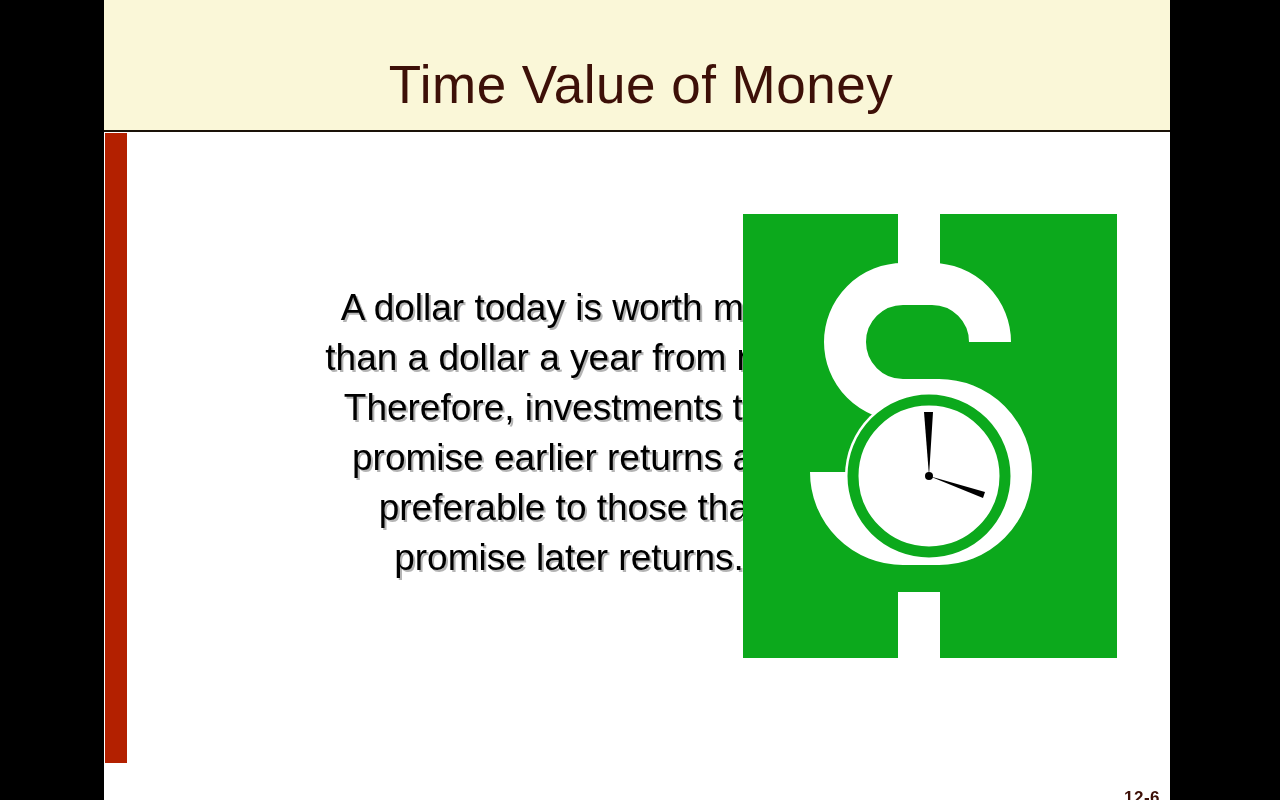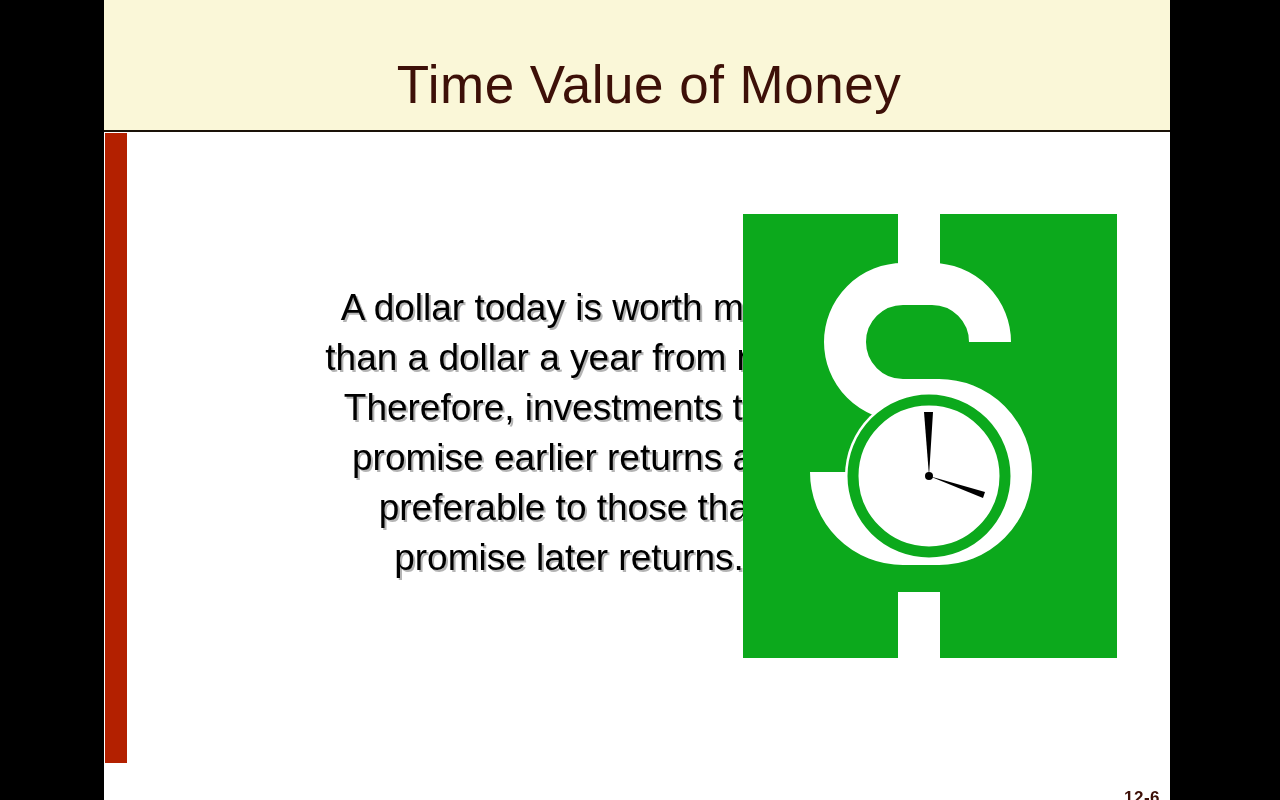--- a/index.html
+++ b/index.html
@@ -37,21 +37,21 @@
     top: 0;
     width: 1066px;
     height: 132px;
     background: #faf7d8;
     border-bottom: 2px solid #1a1208;
     box-sizing: border-box;
   }
 
   #slide-title {
     position: absolute;
-    left: 12px;
+    left: 4px;
     top: 58px;
     width: 1066px;
     text-align: center;
     font-family: "Liberation Sans", sans-serif;
     font-size: 53px;
     font-weight: 400;
     letter-spacing: 0.5px;
     color: #3d1008;
     line-height: 1;
     white-space: nowrap;

